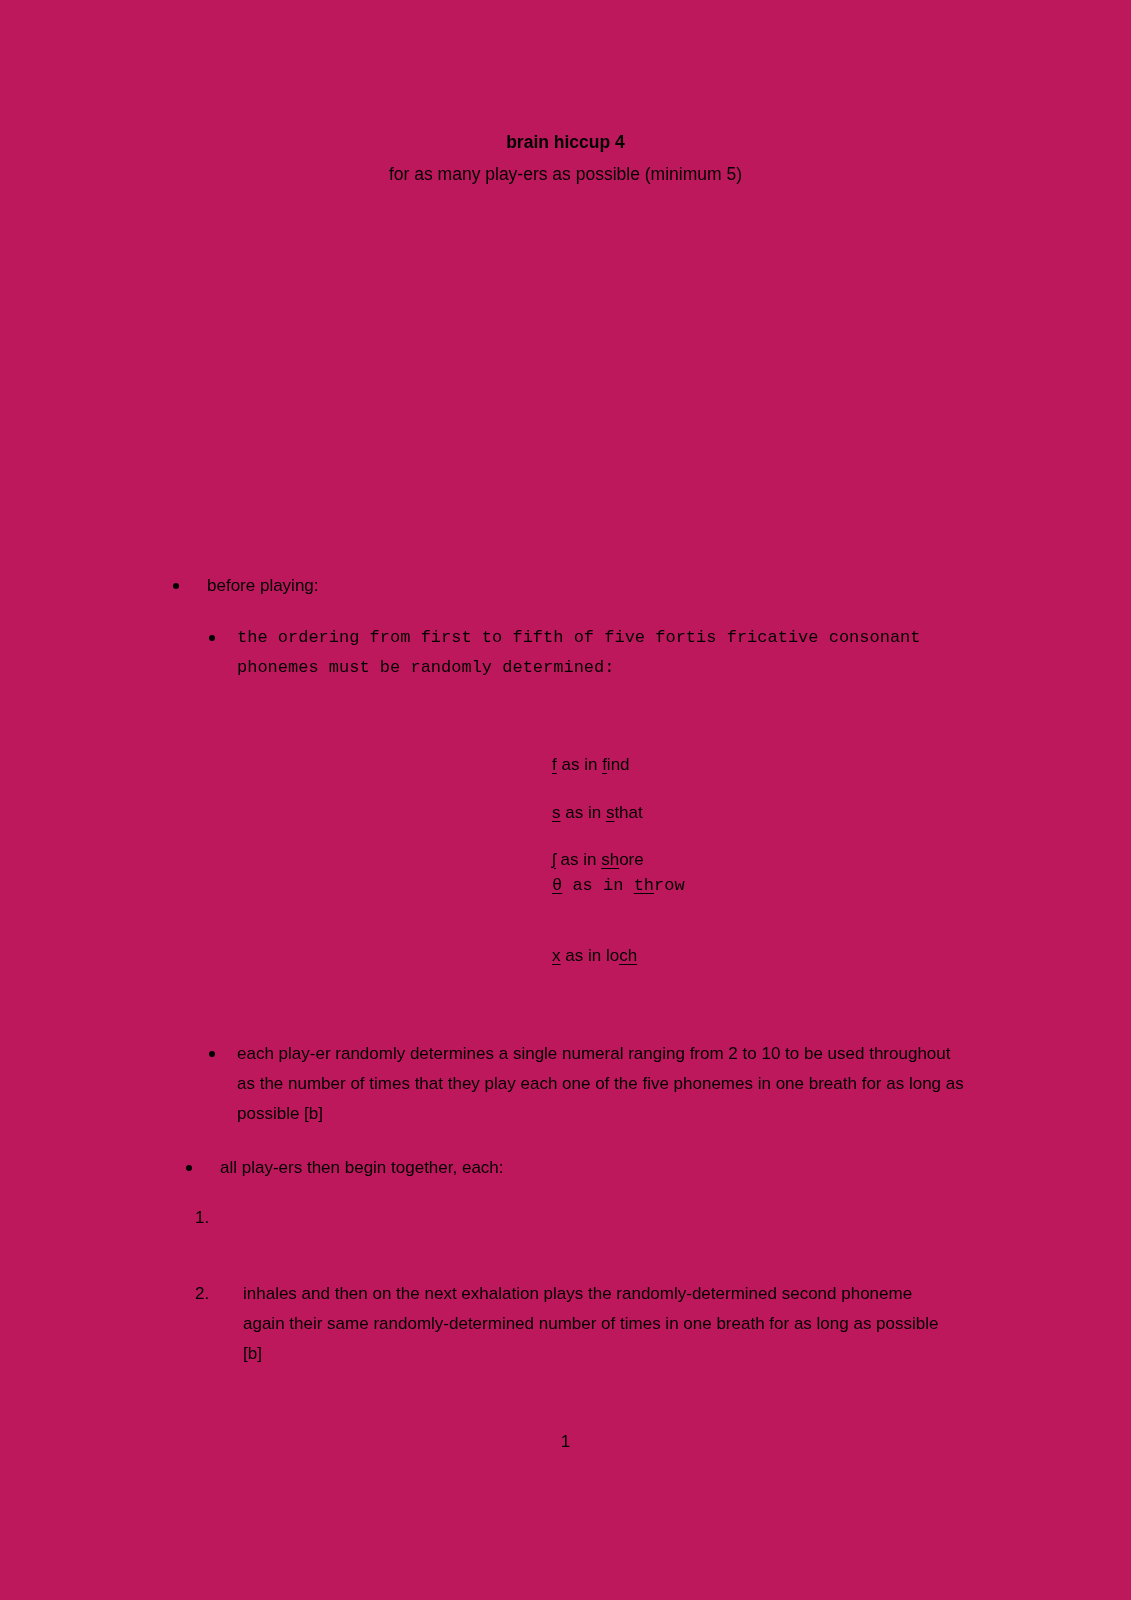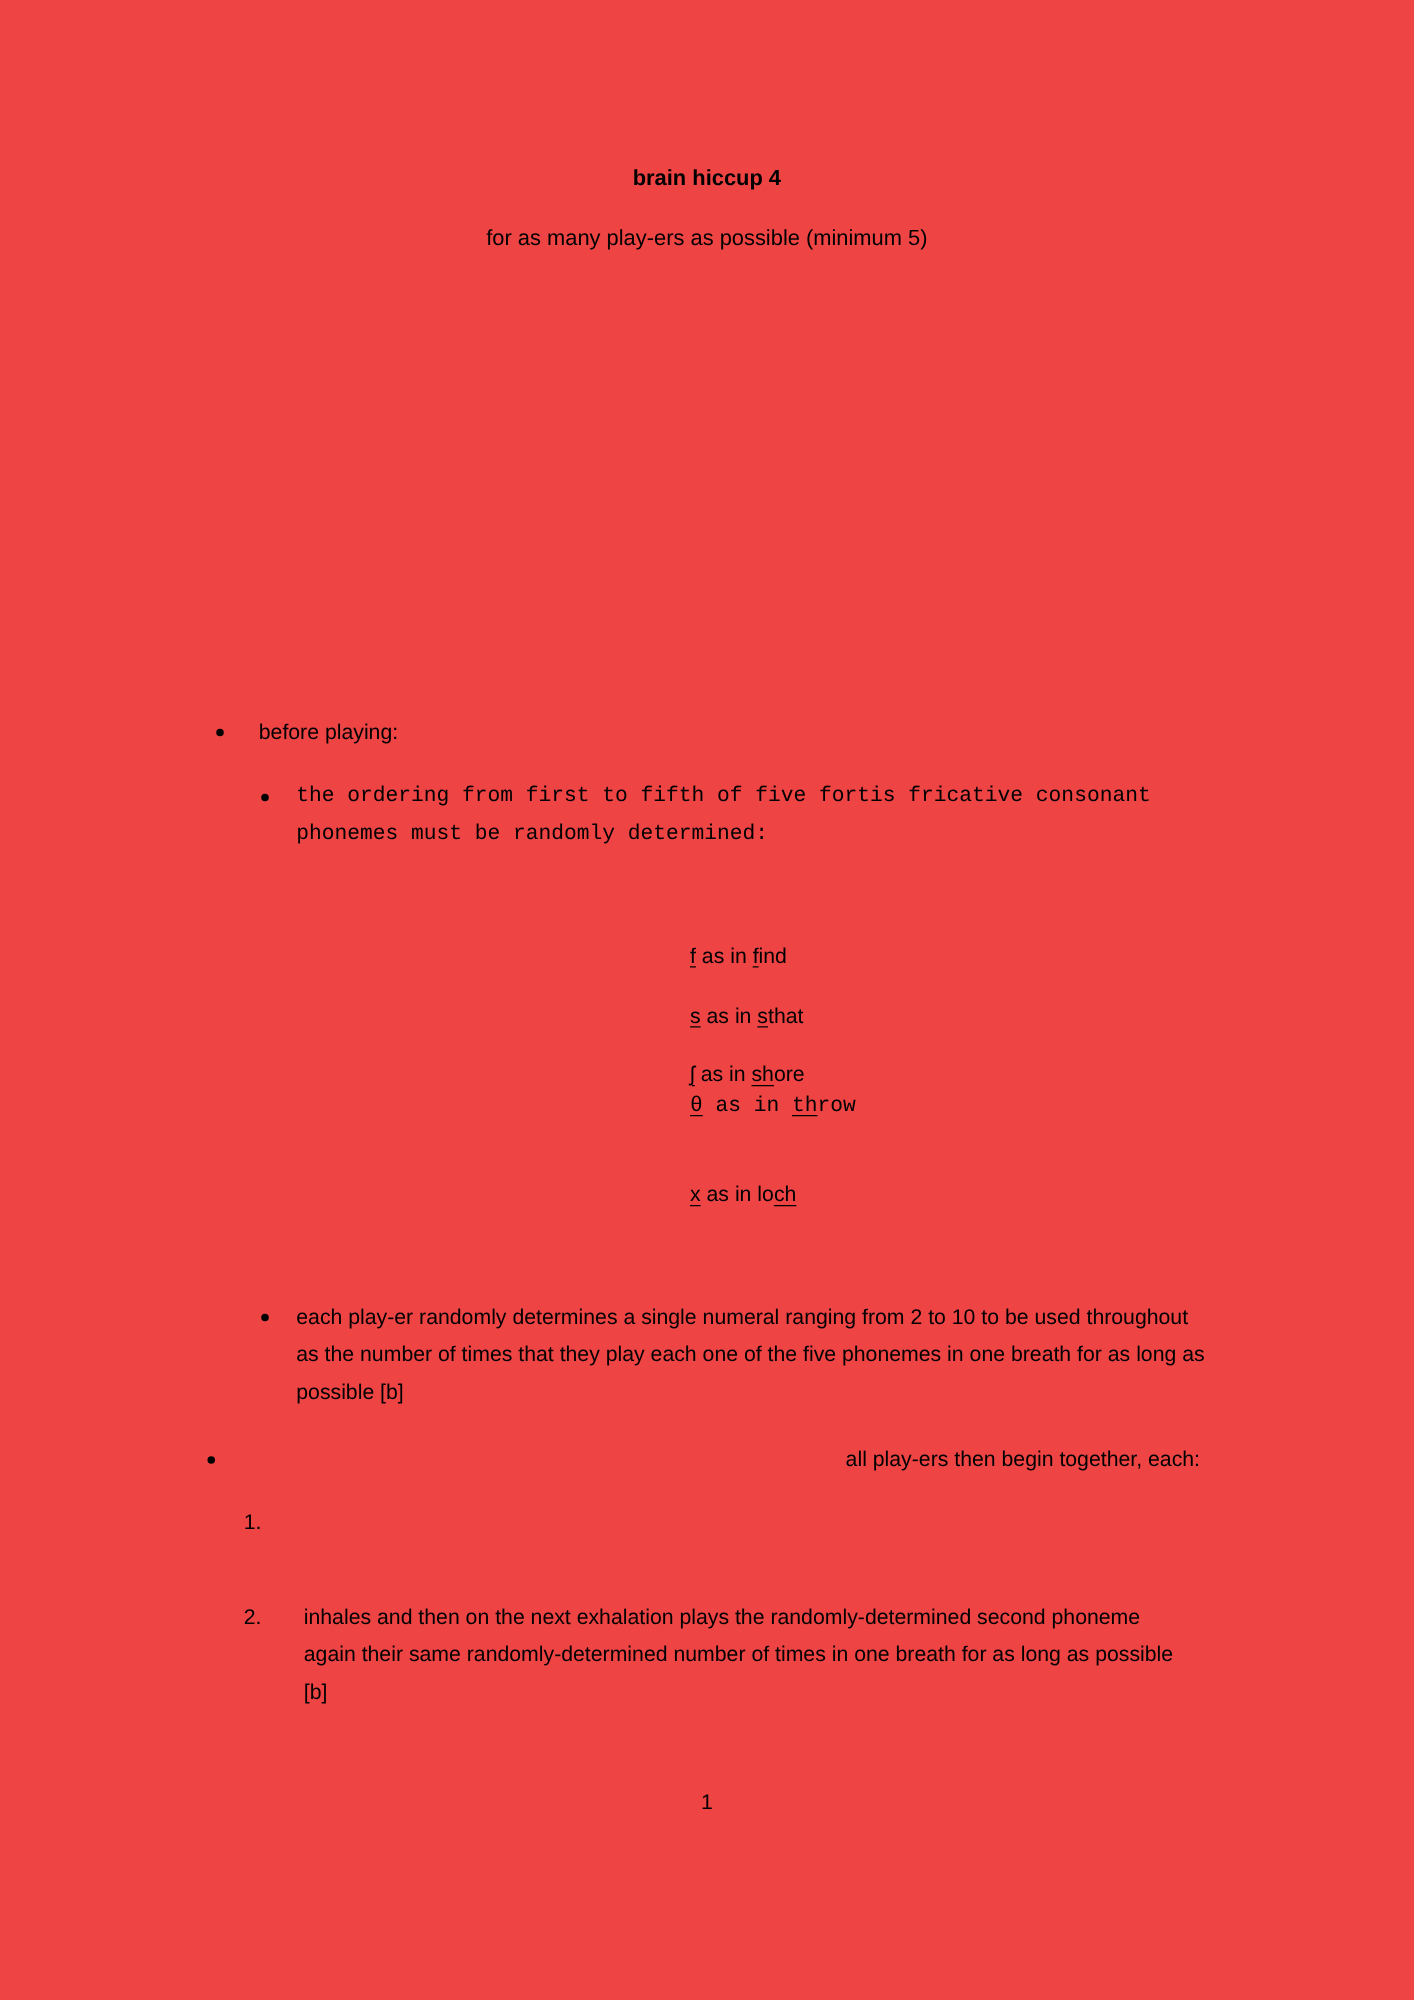--- a/index.html
+++ b/index.html
@@ -1,31 +1,31 @@
 <!DOCTYPE html>
 <html><head>
 <meta charset="utf-8">
 <style>
   html,body{margin:0;padding:0;background:#888;}
   .page{
     position:relative;
     width:1131px;height:1600px;
-    background:#ef4444;
+    background:#be185d;
     margin:0 auto;
     font-family:"Liberation Sans","DejaVu Sans",sans-serif;
     font-size:17px;
     color:#000;
     overflow:hidden;
   }
   .title{
     position:absolute;top:131px;left:0;width:1131px;
     text-align:center;font-weight:bold;font-size:17.5px;line-height:22px;
   }
   .subtitle{
-    position:absolute;top:179px;left:0;width:1131px;
+    position:absolute;top:163px;left:0;width:1131px;
     text-align:center;font-size:17.5px;line-height:22px;
   }
   .li{position:absolute;line-height:30px;}
   .dot{
     position:absolute;width:6px;height:6px;background:#000;border-radius:50%;
     top:12px;
   }
   .dot.lvl1{left:-34px;}
   .dot.lvl2{left:-28px;}
   .num{
@@ -63,21 +63,21 @@
 
   <div class="phoneme-line" style="top:871px;font-family:Liberation Mono, monospace;"><span class="u">θ</span> <span>as in</span> <span><span></span><span class="u">th</span><span>row</span></span></div>
 
   <div class="phoneme-line" style="top:941px;"><span class="u">x</span> <span>as in</span> <span><span>lo</span><span class="u">ch</span><span></span></span></div>
 
   <div class="li" style="top:1039px;left:237px;width:735px;">
     <span class="dot lvl2"></span>
     <span>each play-er randomly determines a single numeral ranging from 2 to 10 to be used throughout as the number of times that they play each one of the five phonemes in one breath for as long as possible [b]</span>
   </div>
 
-  <div class="li" style="top:1153px;left:200px;width:760px;text-align:right;">
+  <div class="li" style="top:1153px;left:220px;width:760px;">
     <span class="dot lvl1"></span>
     <span>all play-ers then begin together, each:</span>
   </div>
 
   <div class="li" style="top:1203px;left:243px;width:720px;">
     <span class="num">1.</span>
   </div>
 
   <div class="li" style="top:1279px;left:243px;width:700px;">
     <span class="num">2.</span>

